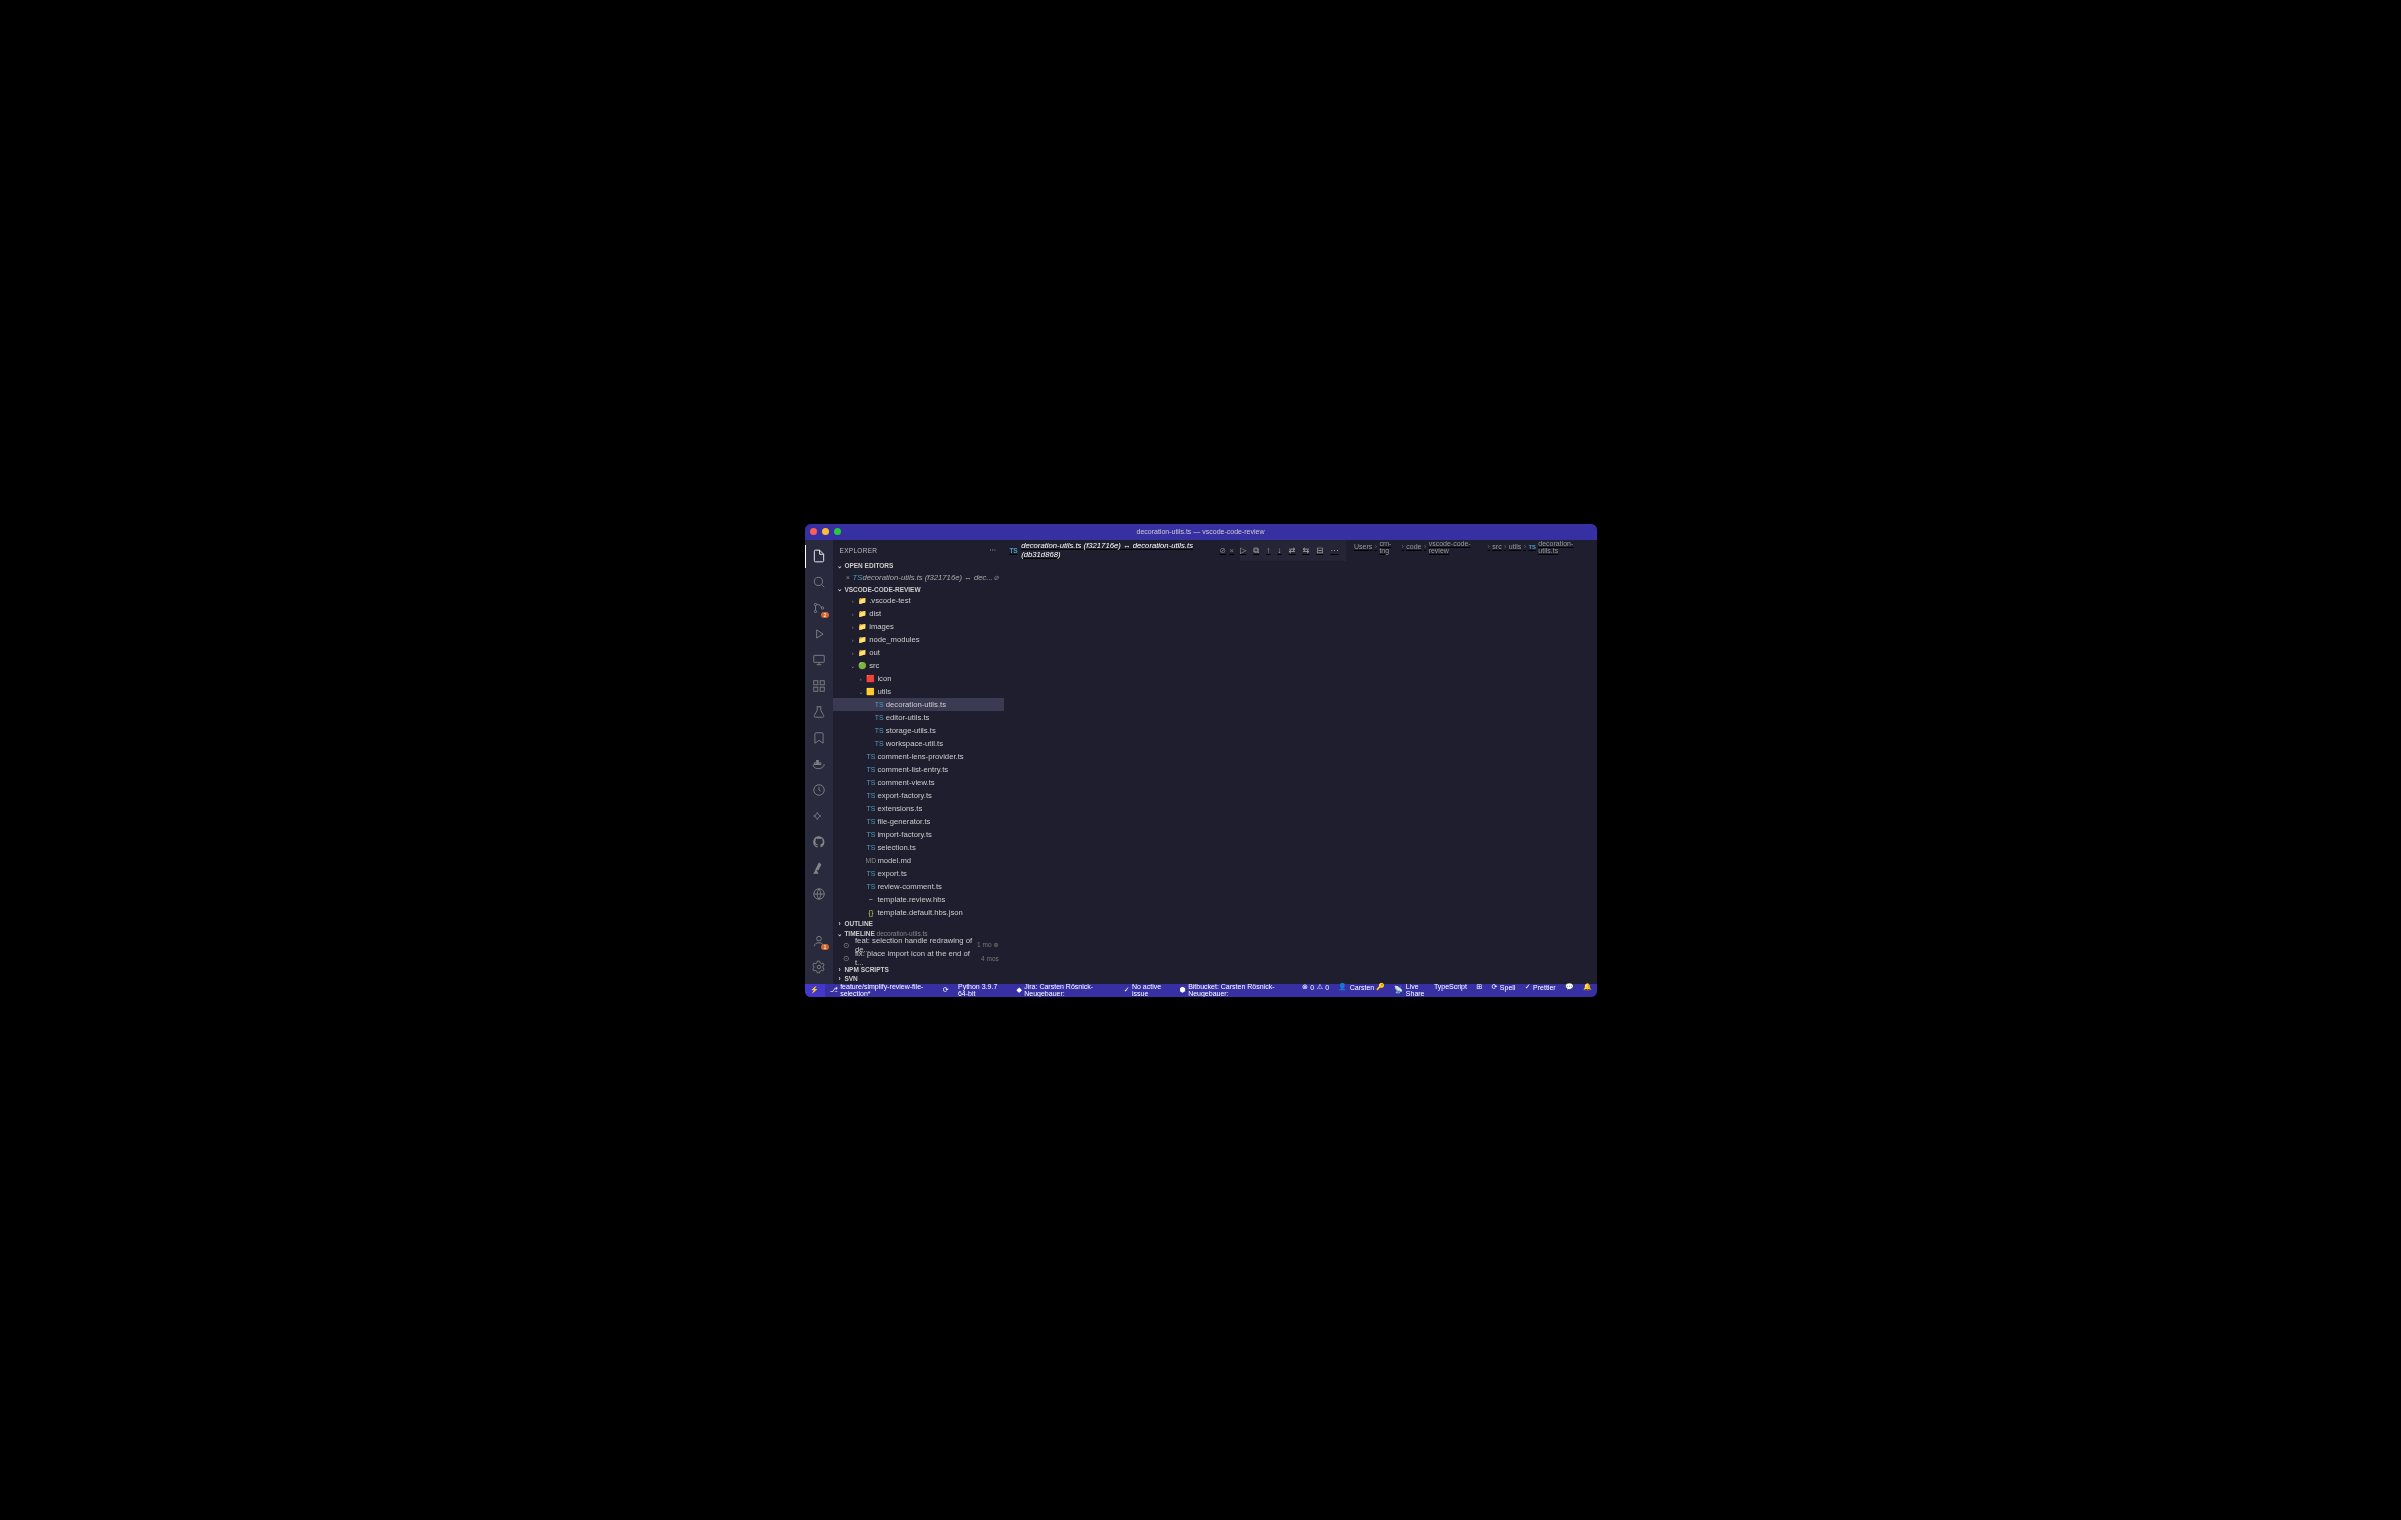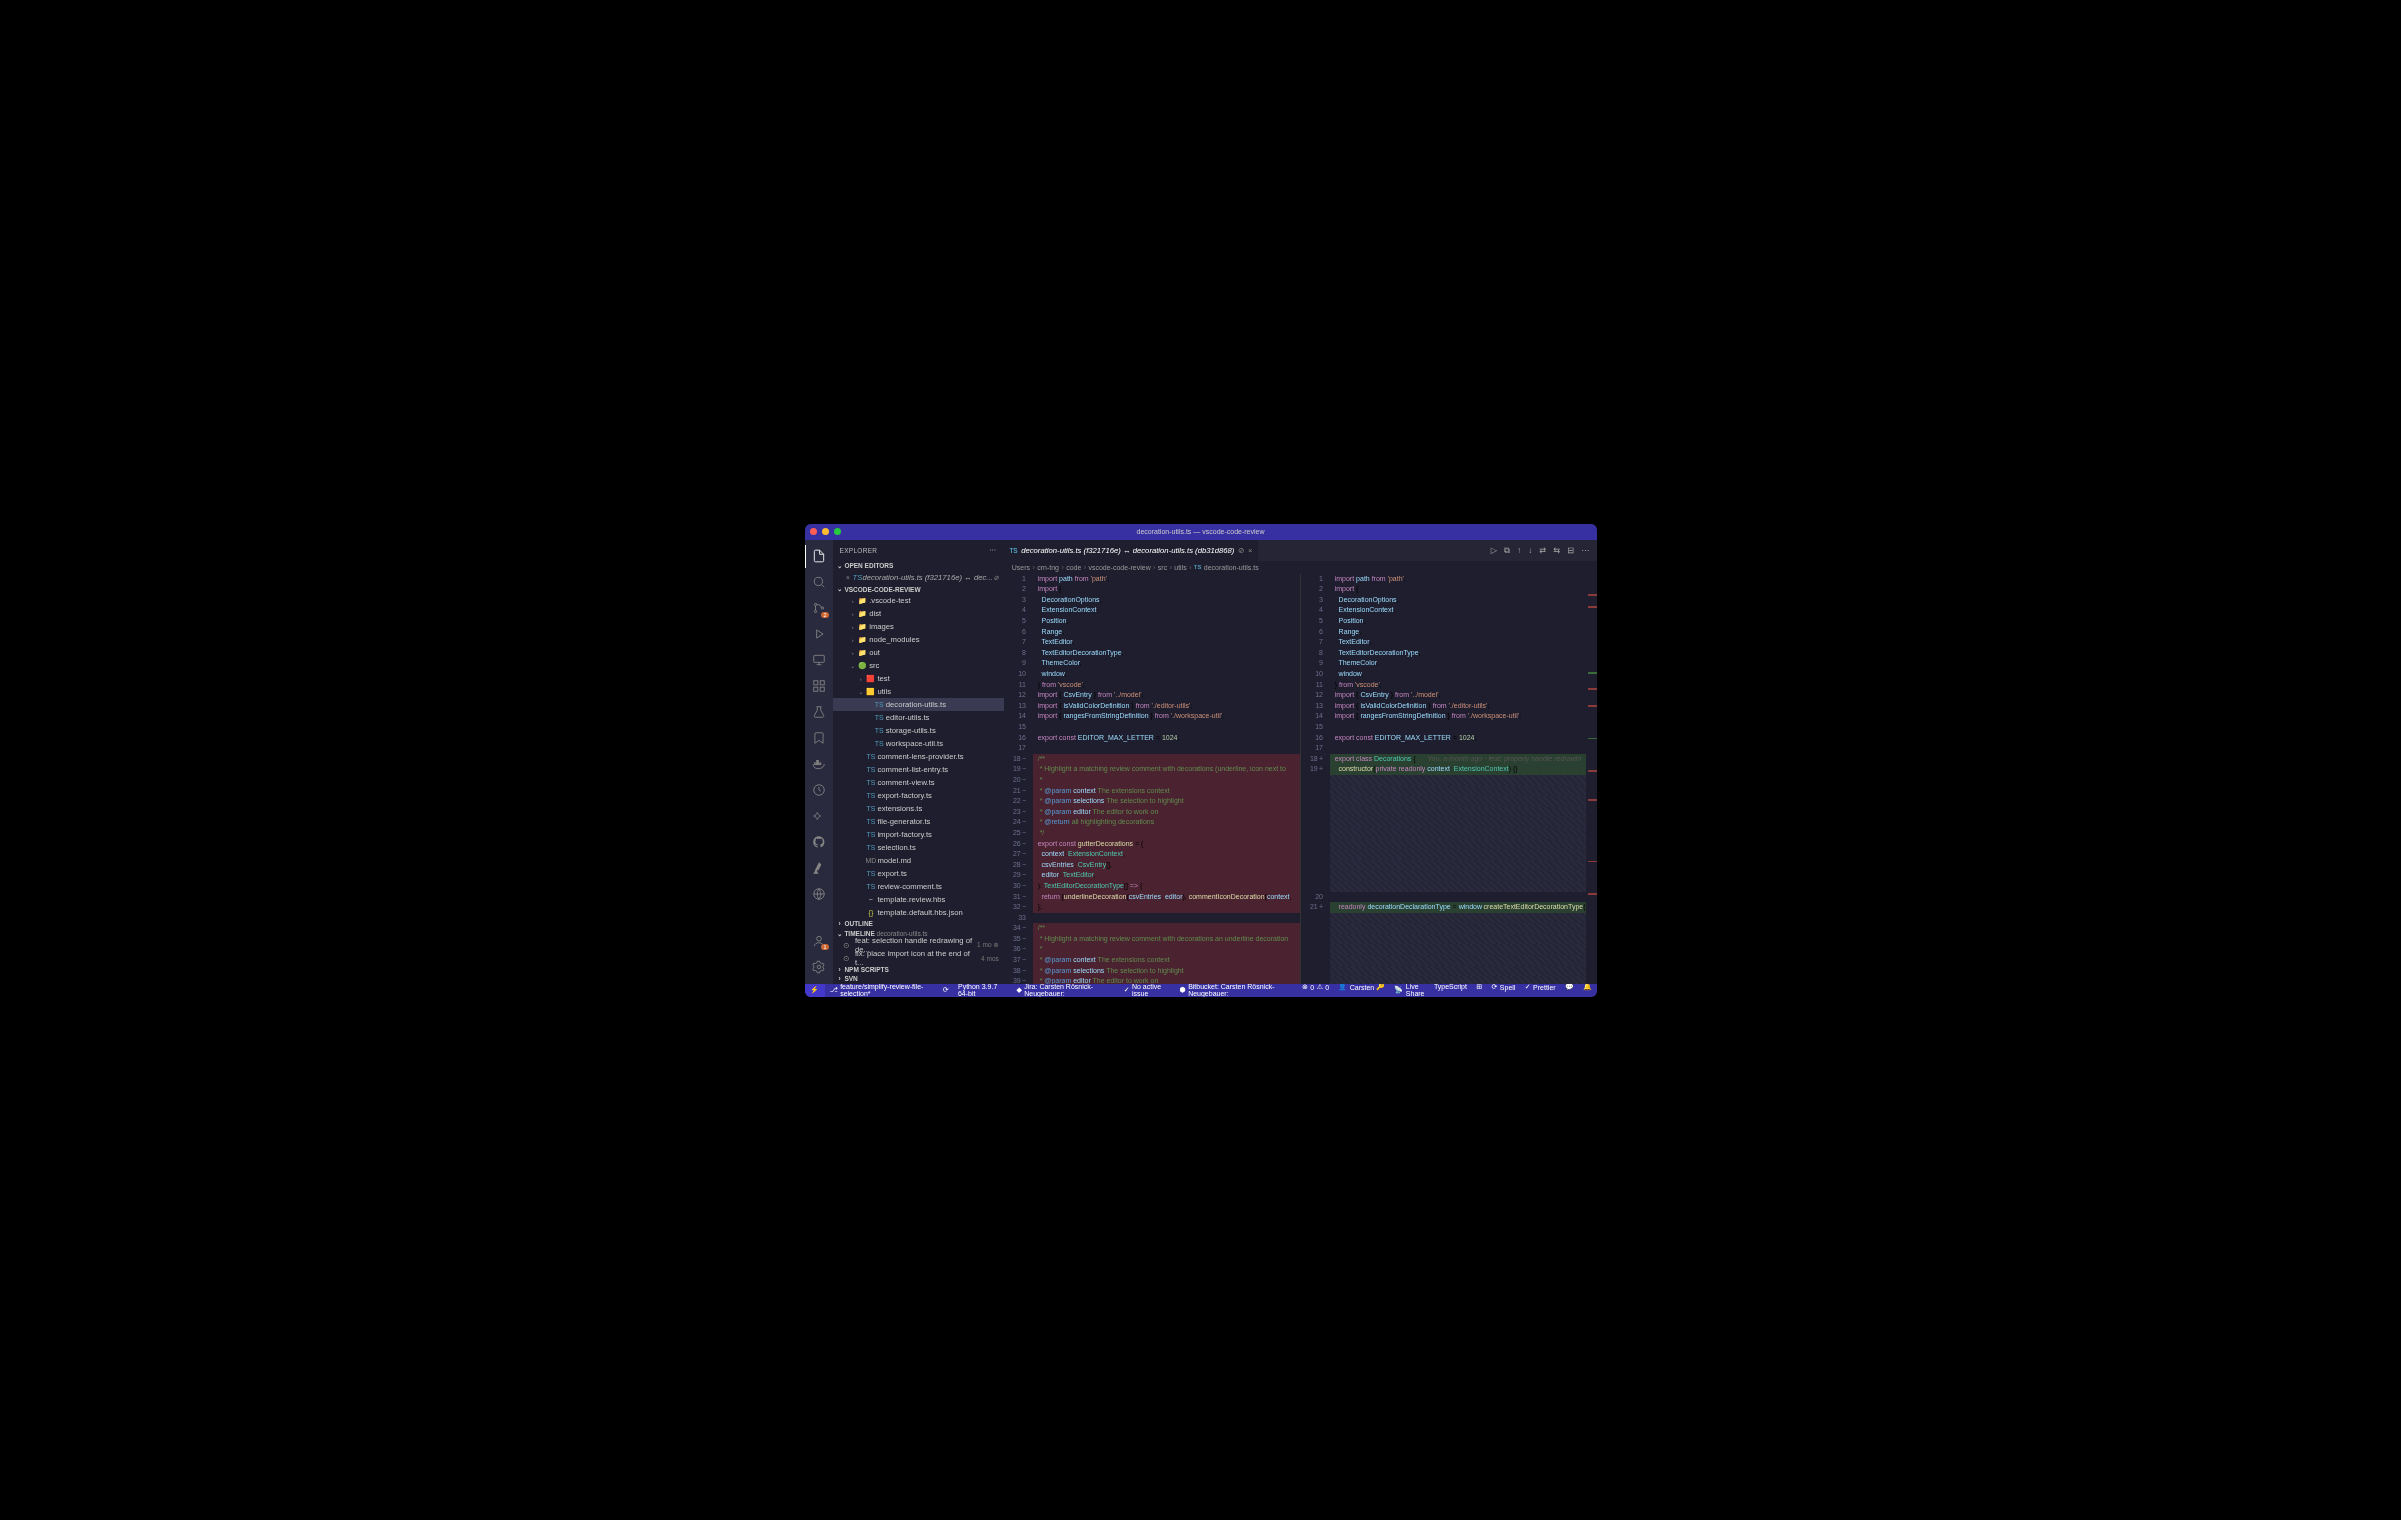--- a/index.html
+++ b/index.html
@@ -28,21 +28,21 @@
 .tree-row .tw { width:9.5px; display:inline-flex; justify-content:center; color:#888; font-size:5.9px; }
 .tree-row .ico { width:10.6px; display:inline-flex; justify-content:center; margin-right:1.2px; font-size:7px; }
 .ico.ts{color:#519aba}.ico.fold{color:#c09553}.ico.md{color:#888}.ico.json{color:#cbcb41}
 .tree-row .lbl { color:#ccc; overflow:hidden; text-overflow:ellipsis; }
 .open-editor { display:flex; align-items:center; height:13px; padding-left:10.6px; font-style:italic; color:#aaa; }
 .open-editor .close{width:9.5px;color:#888;font-size:7px;text-align:center}
 .timeline-row { display:flex; align-items:center; height:13px; padding:0 4.7px 0 10.6px; }
 .timeline-row .ico{width:9.5px;color:#888;margin-right:2.4px}
 .timeline-row .txt{flex:1;overflow:hidden;text-overflow:ellipsis;color:#ccc}
 .timeline-row .meta{color:#777;font-size:6.5px;margin-left:2.4px}
-.editor-area { flex:1; display:flex; flex-direction:column; background:#1e1e2e; overflow:hidden; }
+.editor-area { flex:1; display:flex; flex-direction:row; background:#1e1e2e; overflow:hidden;text-decoration:underline; }
 .tabs { height:20.7px; background:#252535; display:flex; align-items:center; }
 .tab { height:20.7px; display:flex; align-items:center; padding:0 5.9px; background:#1e1e2e; color:#fff; font-size:7.7px; font-style:italic; gap:3.5px; }
 .tab .ico{color:#519aba;font-style:normal;font-size:6.5px;font-weight:700}
 .tab-actions { margin-left:auto; display:flex; gap:7px; padding-right:7px; color:#aaa; }
 .tab-actions span{cursor:pointer;font-size:8.3px}
 .breadcrumb { height:13px; display:flex; align-items:center; padding:0 8.3px; font-size:7px; color:#999; gap:2.4px; }
 .breadcrumb .sep{color:#666}
 .breadcrumb .ico{color:#519aba;font-size:5.9px;font-weight:700}
 .diff { flex:1; display:flex; overflow:hidden; font-family:"SF Mono",Monaco,Menlo,monospace; font-size:7px; }
 .pane { flex:1; display:flex; overflow:hidden; position:relative; }
@@ -239,21 +239,21 @@
           <div class="tree-row">
             <span class="indent" style="width:15.4px"></span>
             <span class="tw">⌄</span>
             <span class="ico fold">🟢</span>
             <span class="lbl">src</span>
           </div>
           <div class="tree-row">
             <span class="indent" style="width:23.6px"></span>
             <span class="tw">›</span>
             <span class="ico fold">🟥</span>
-            <span class="lbl">test</span>
+            <span class="lbl">icon</span>
           </div>
           <div class="tree-row">
             <span class="indent" style="width:23.6px"></span>
             <span class="tw">⌄</span>
             <span class="ico fold">🟨</span>
             <span class="lbl">utils</span>
           </div>
           <div class="tree-row active">
             <span class="indent" style="width:32px"></span>
             <span class="tw"></span>

